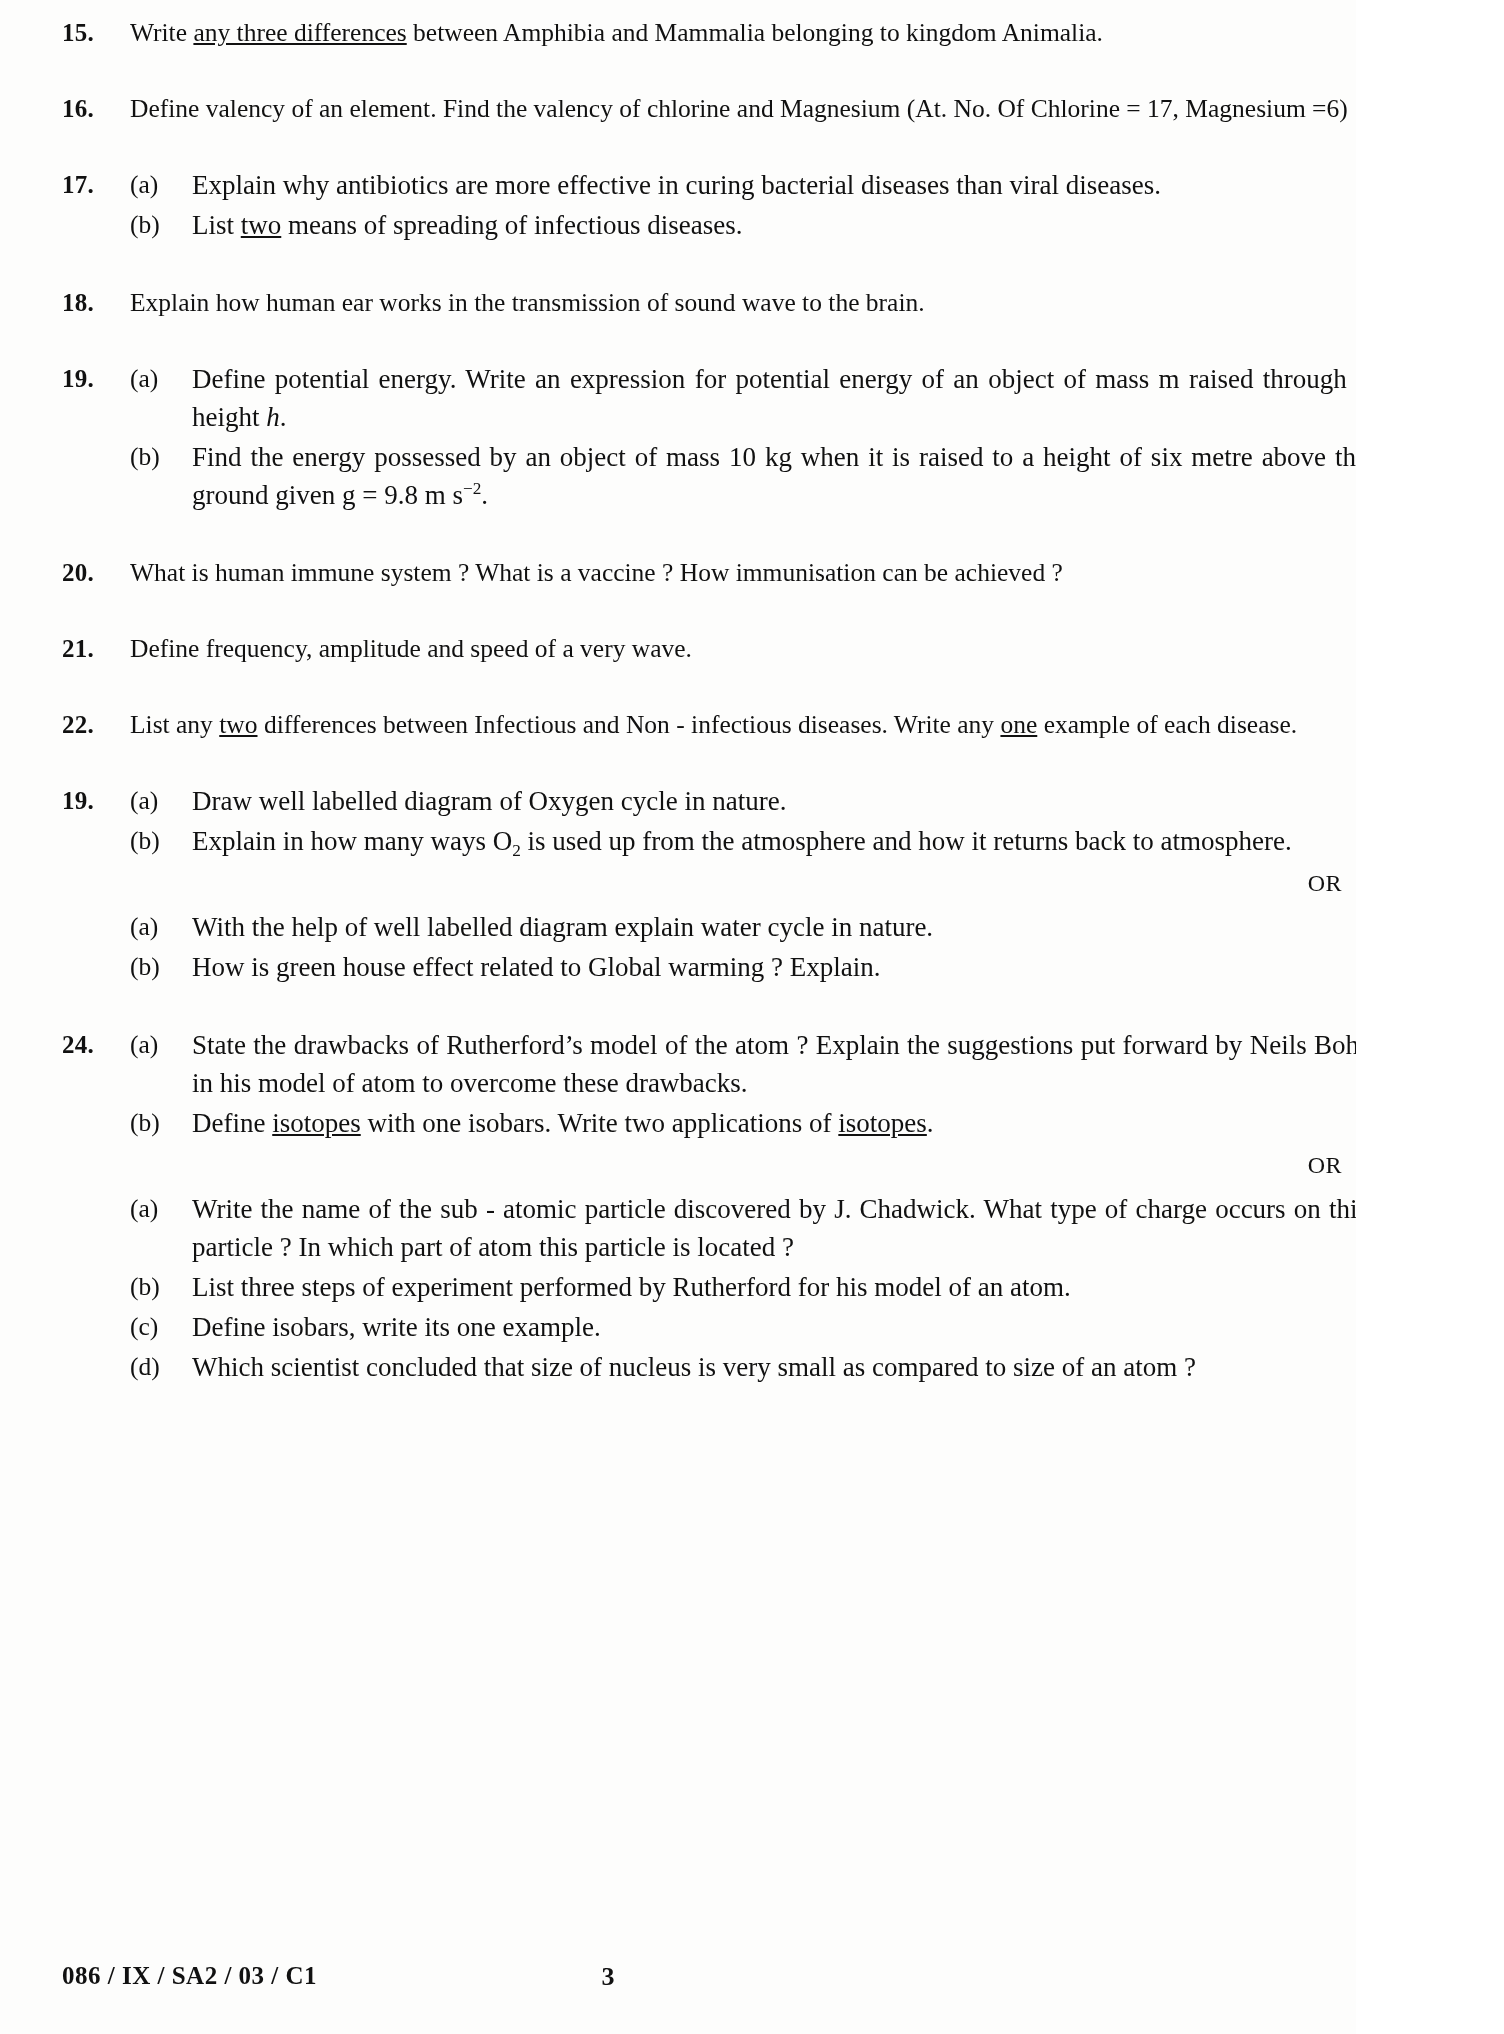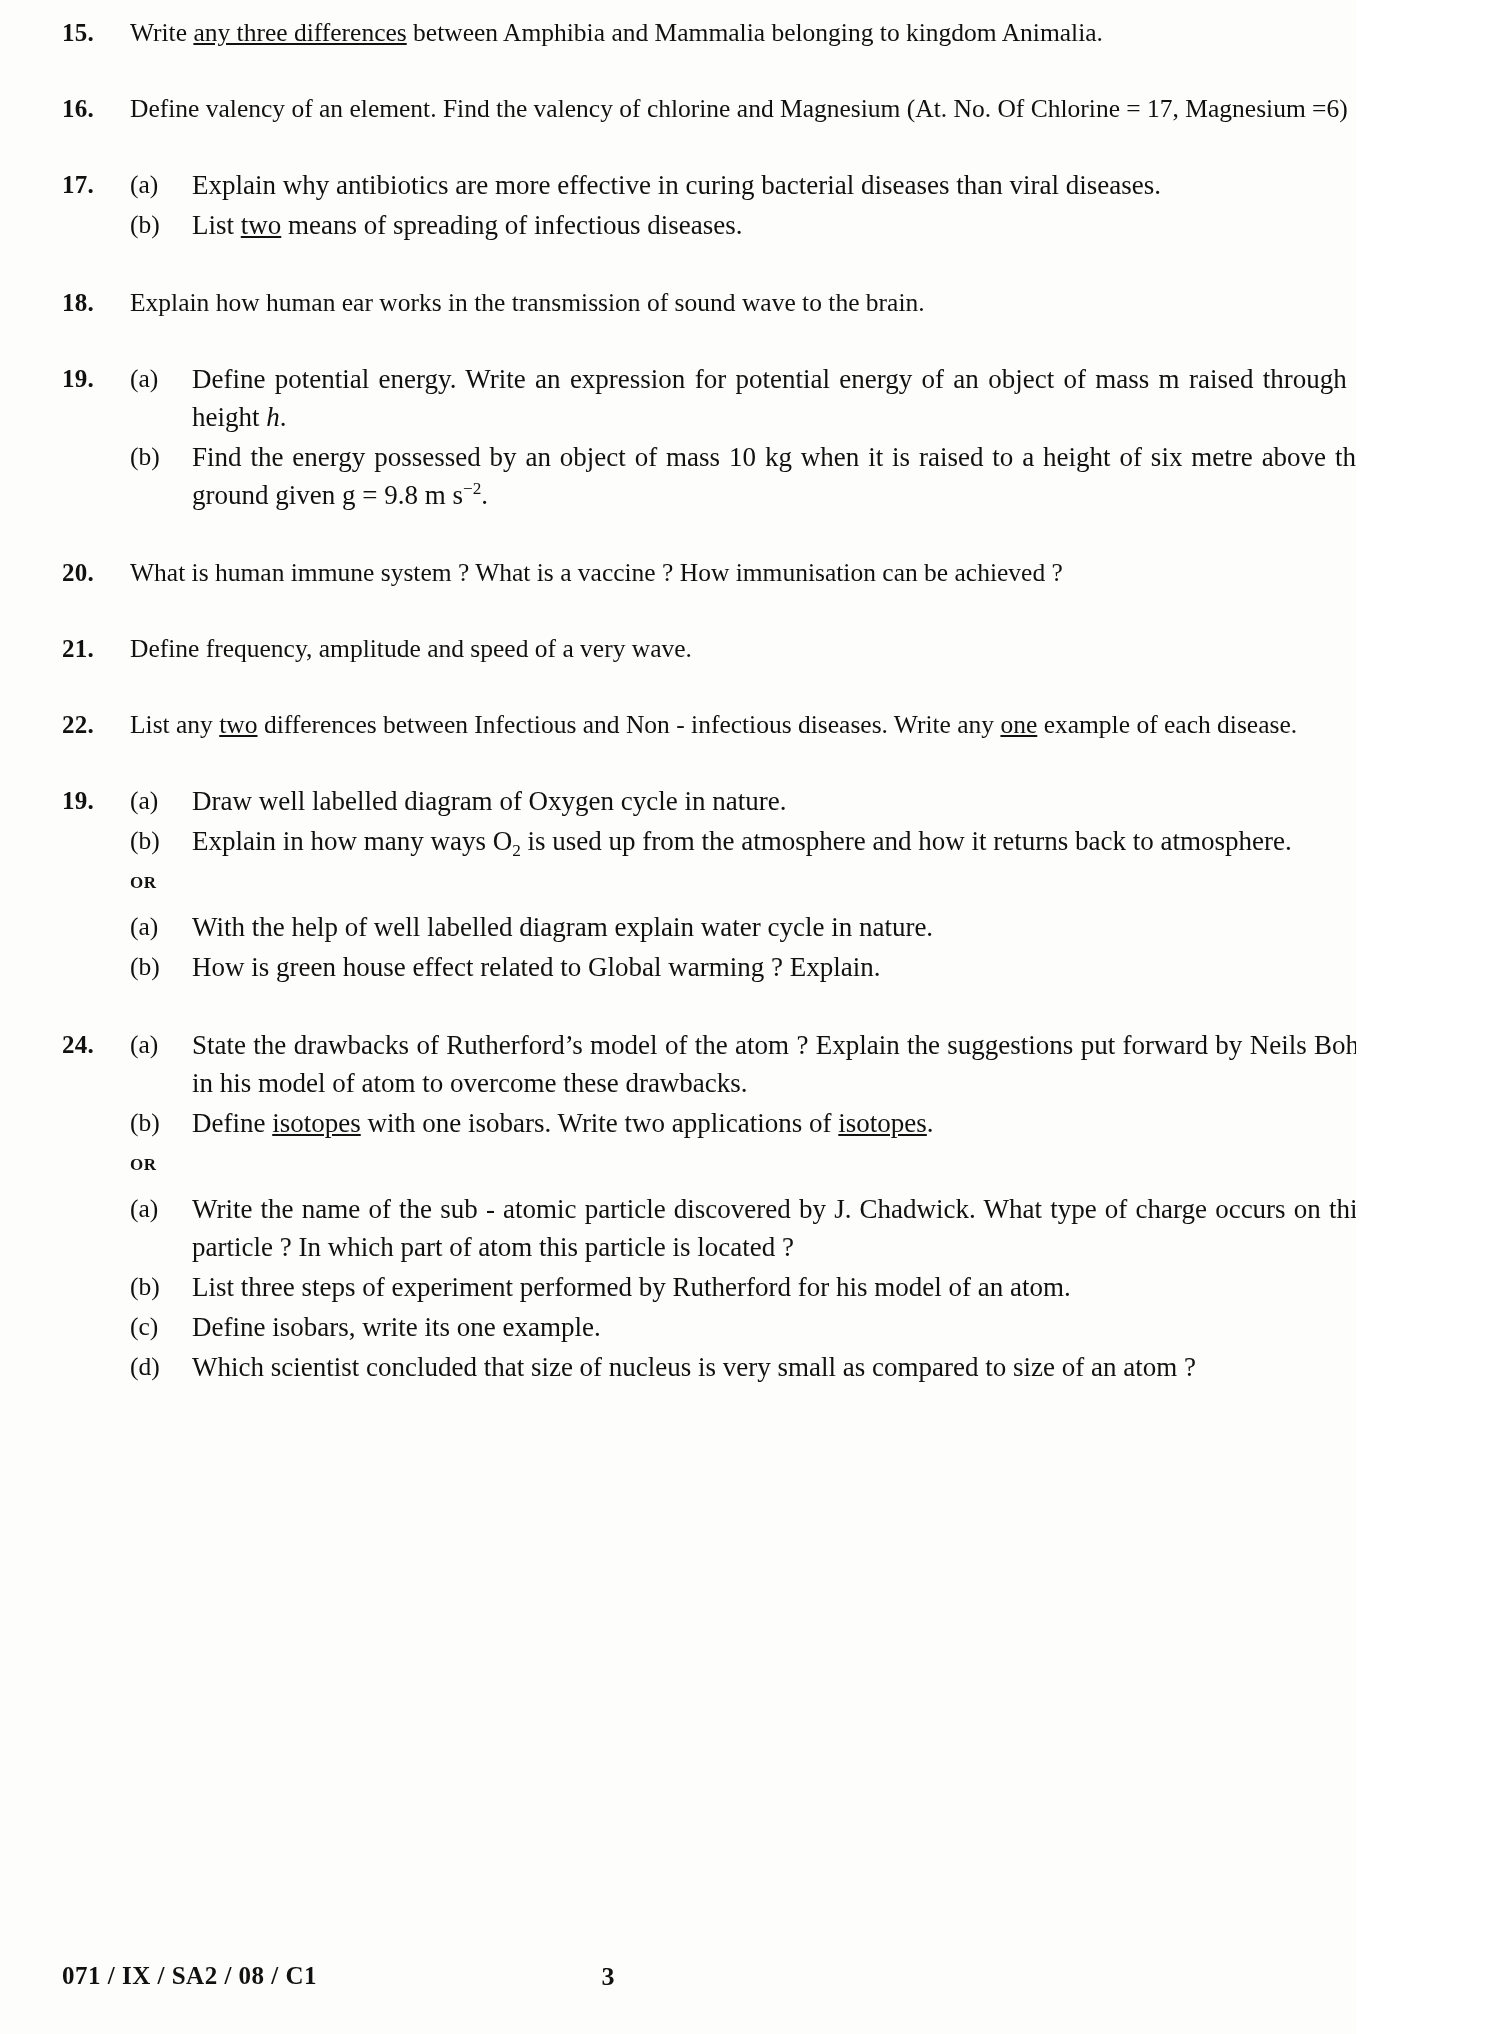--- a/index.html
+++ b/index.html
@@ -80,24 +80,24 @@
     flex: 1 1 auto;
     font-size: 27px;
     line-height: 38px;
     text-align: justify;
     text-justify: inter-word;
     padding-right: 84px;
     min-width: 0;
   }
 
   .or-line {
-    font-weight: bold;
-    font-size: 17px;
-    line-height: 38px;
-    text-align: left;
+    font-weight: normal;
+    font-size: 24px;
+    line-height: 38px;
+    text-align: right;
     padding-right: 110px;
     margin: 4px 0 6px 0;
     letter-spacing: 0.5px;
   }
 
   u.ul { text-underline-offset: 2px; }
   i.it { font-style: italic; }
   sup.sp { font-size: 0.64em; vertical-align: super; line-height: 0; }
   sub.sb { font-size: 0.64em; vertical-align: sub; line-height: 0; }
 
@@ -264,16 +264,16 @@
             <div class="sub-label">(d)</div>
             <div class="sub-text"><span>Which scientist concluded that size of nucleus is very small as compared to size of an atom ?</span></div>
           </div>
         </div>
         <div class="q-marks lower">5</div>
       </div>
       <div class="gap-sm"></div>
     </div>
 
   <div class="footer">
-    <span class="footer-code">071 / IX / SA2 / 08 / C1</span>
+    <span class="footer-code">086 / IX / SA2 / 03 / C1</span>
     <span class="footer-page">3</span>
   </div>
 </div>
 
 </body></html>

